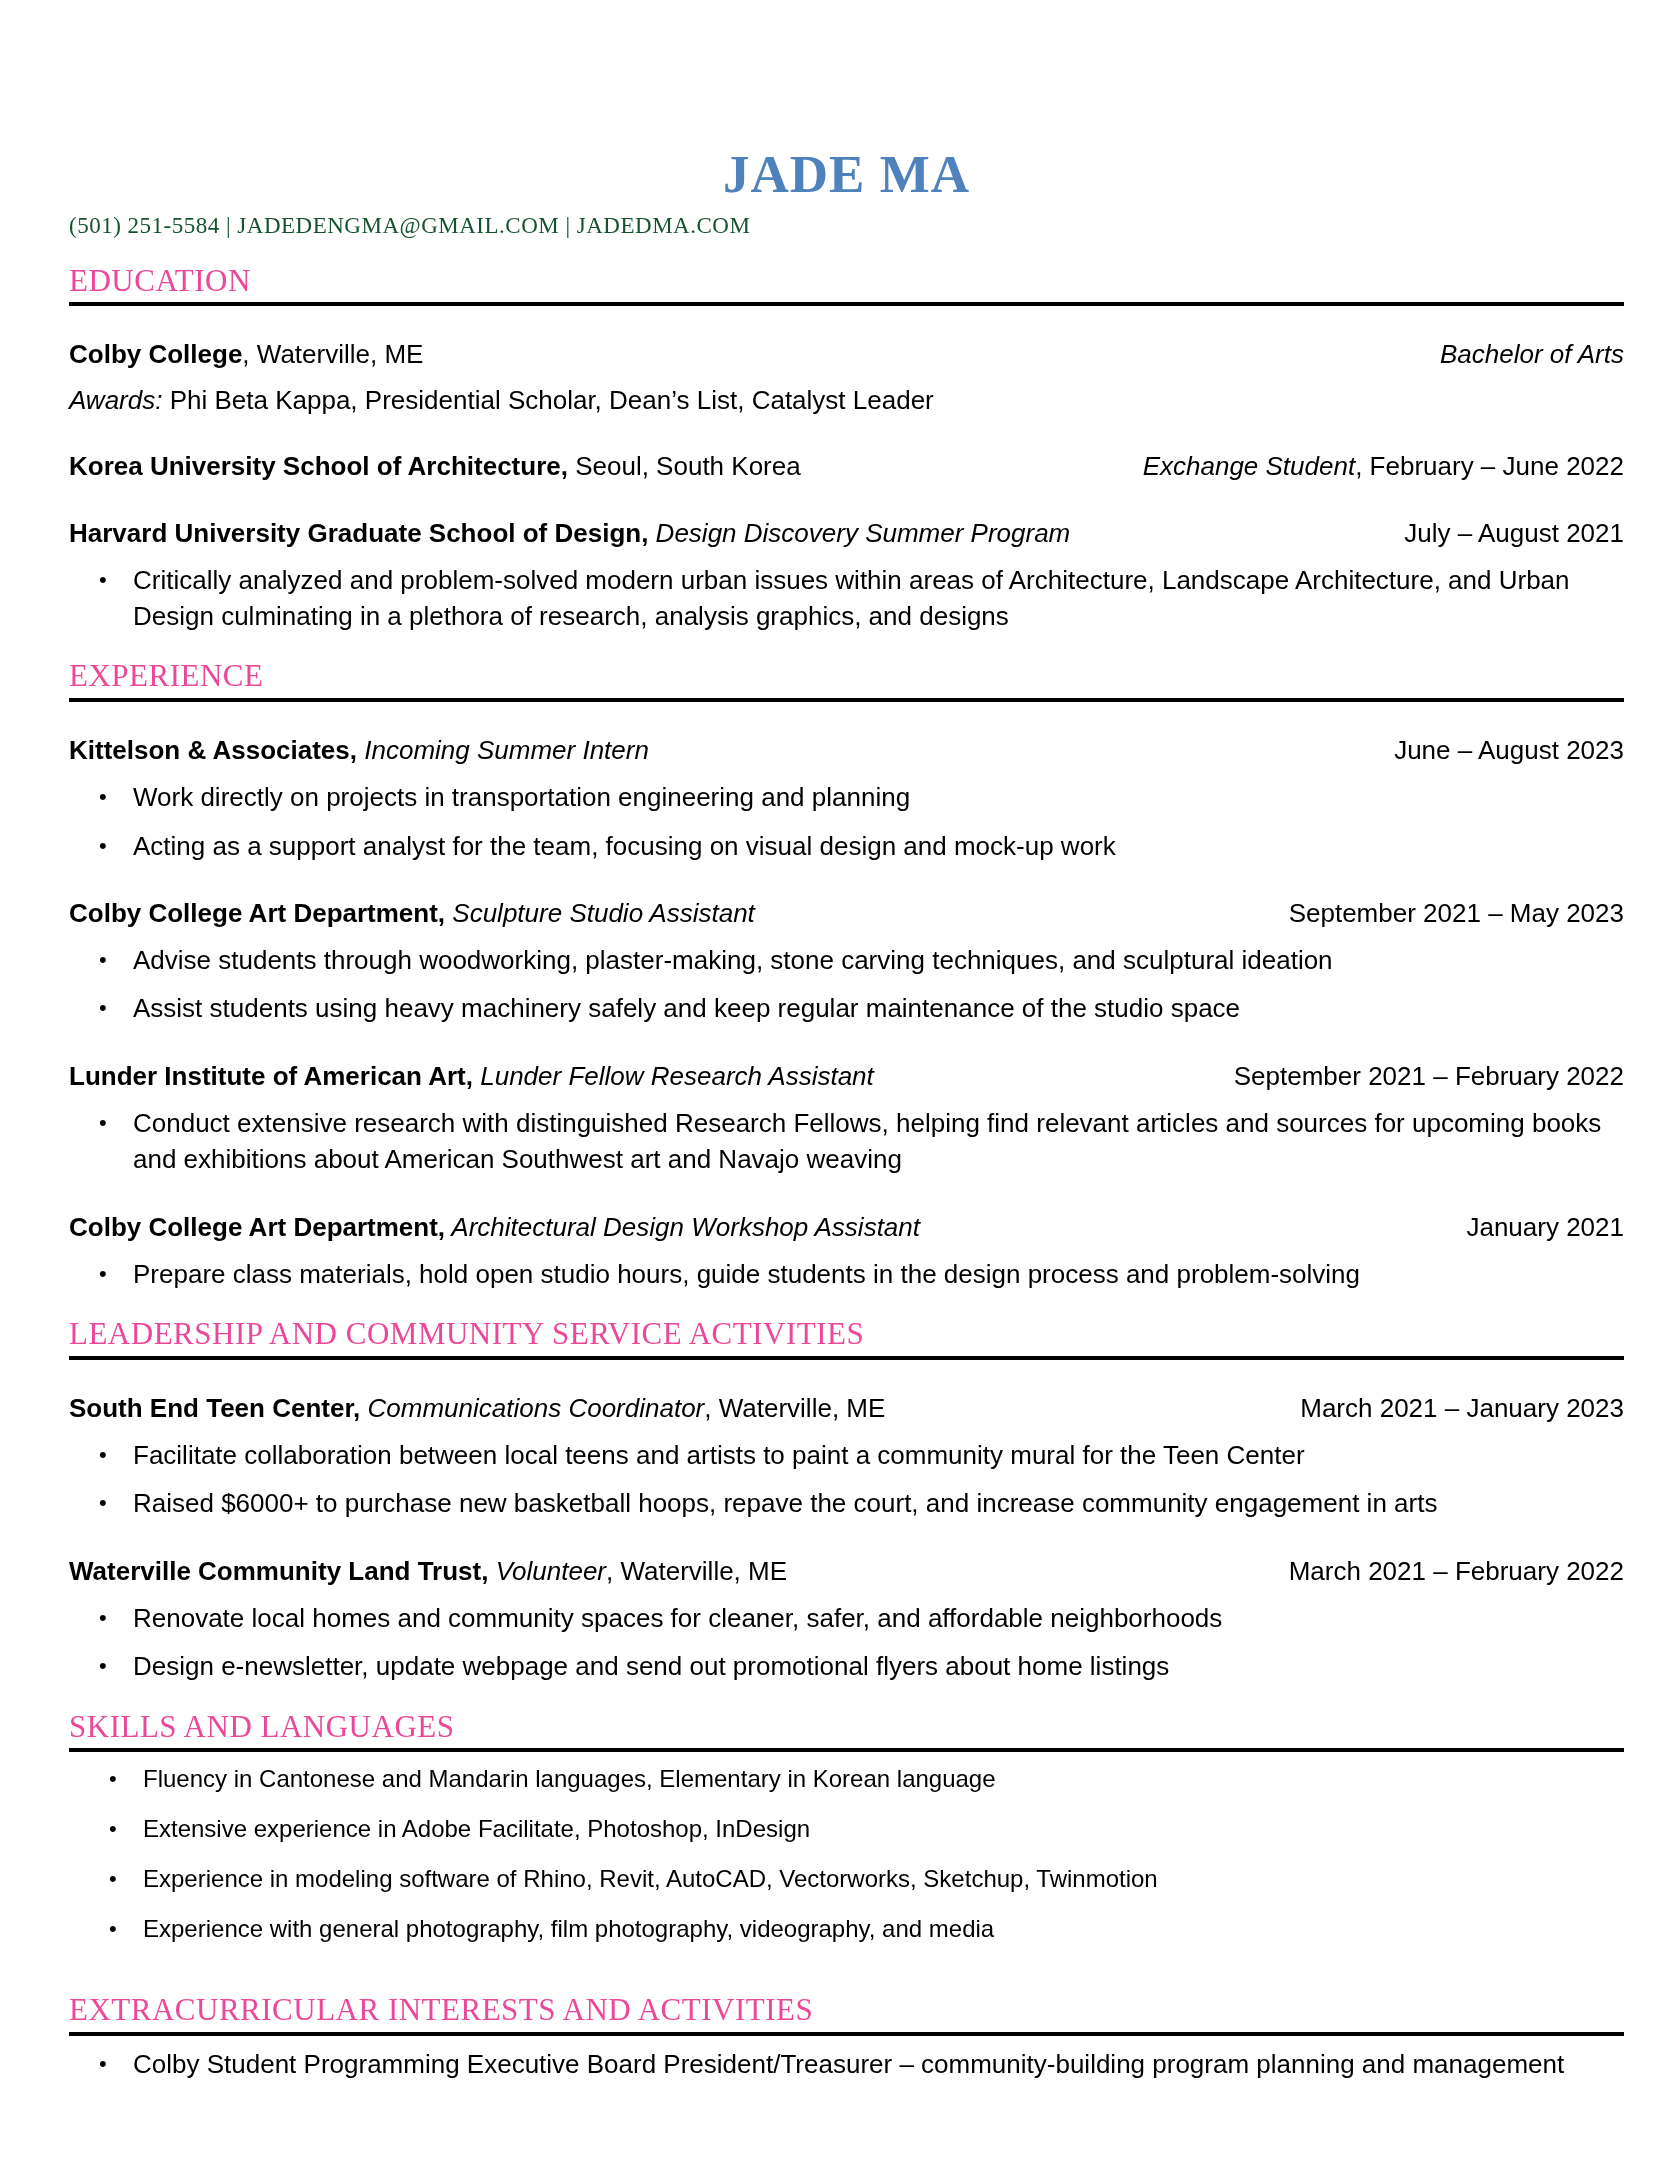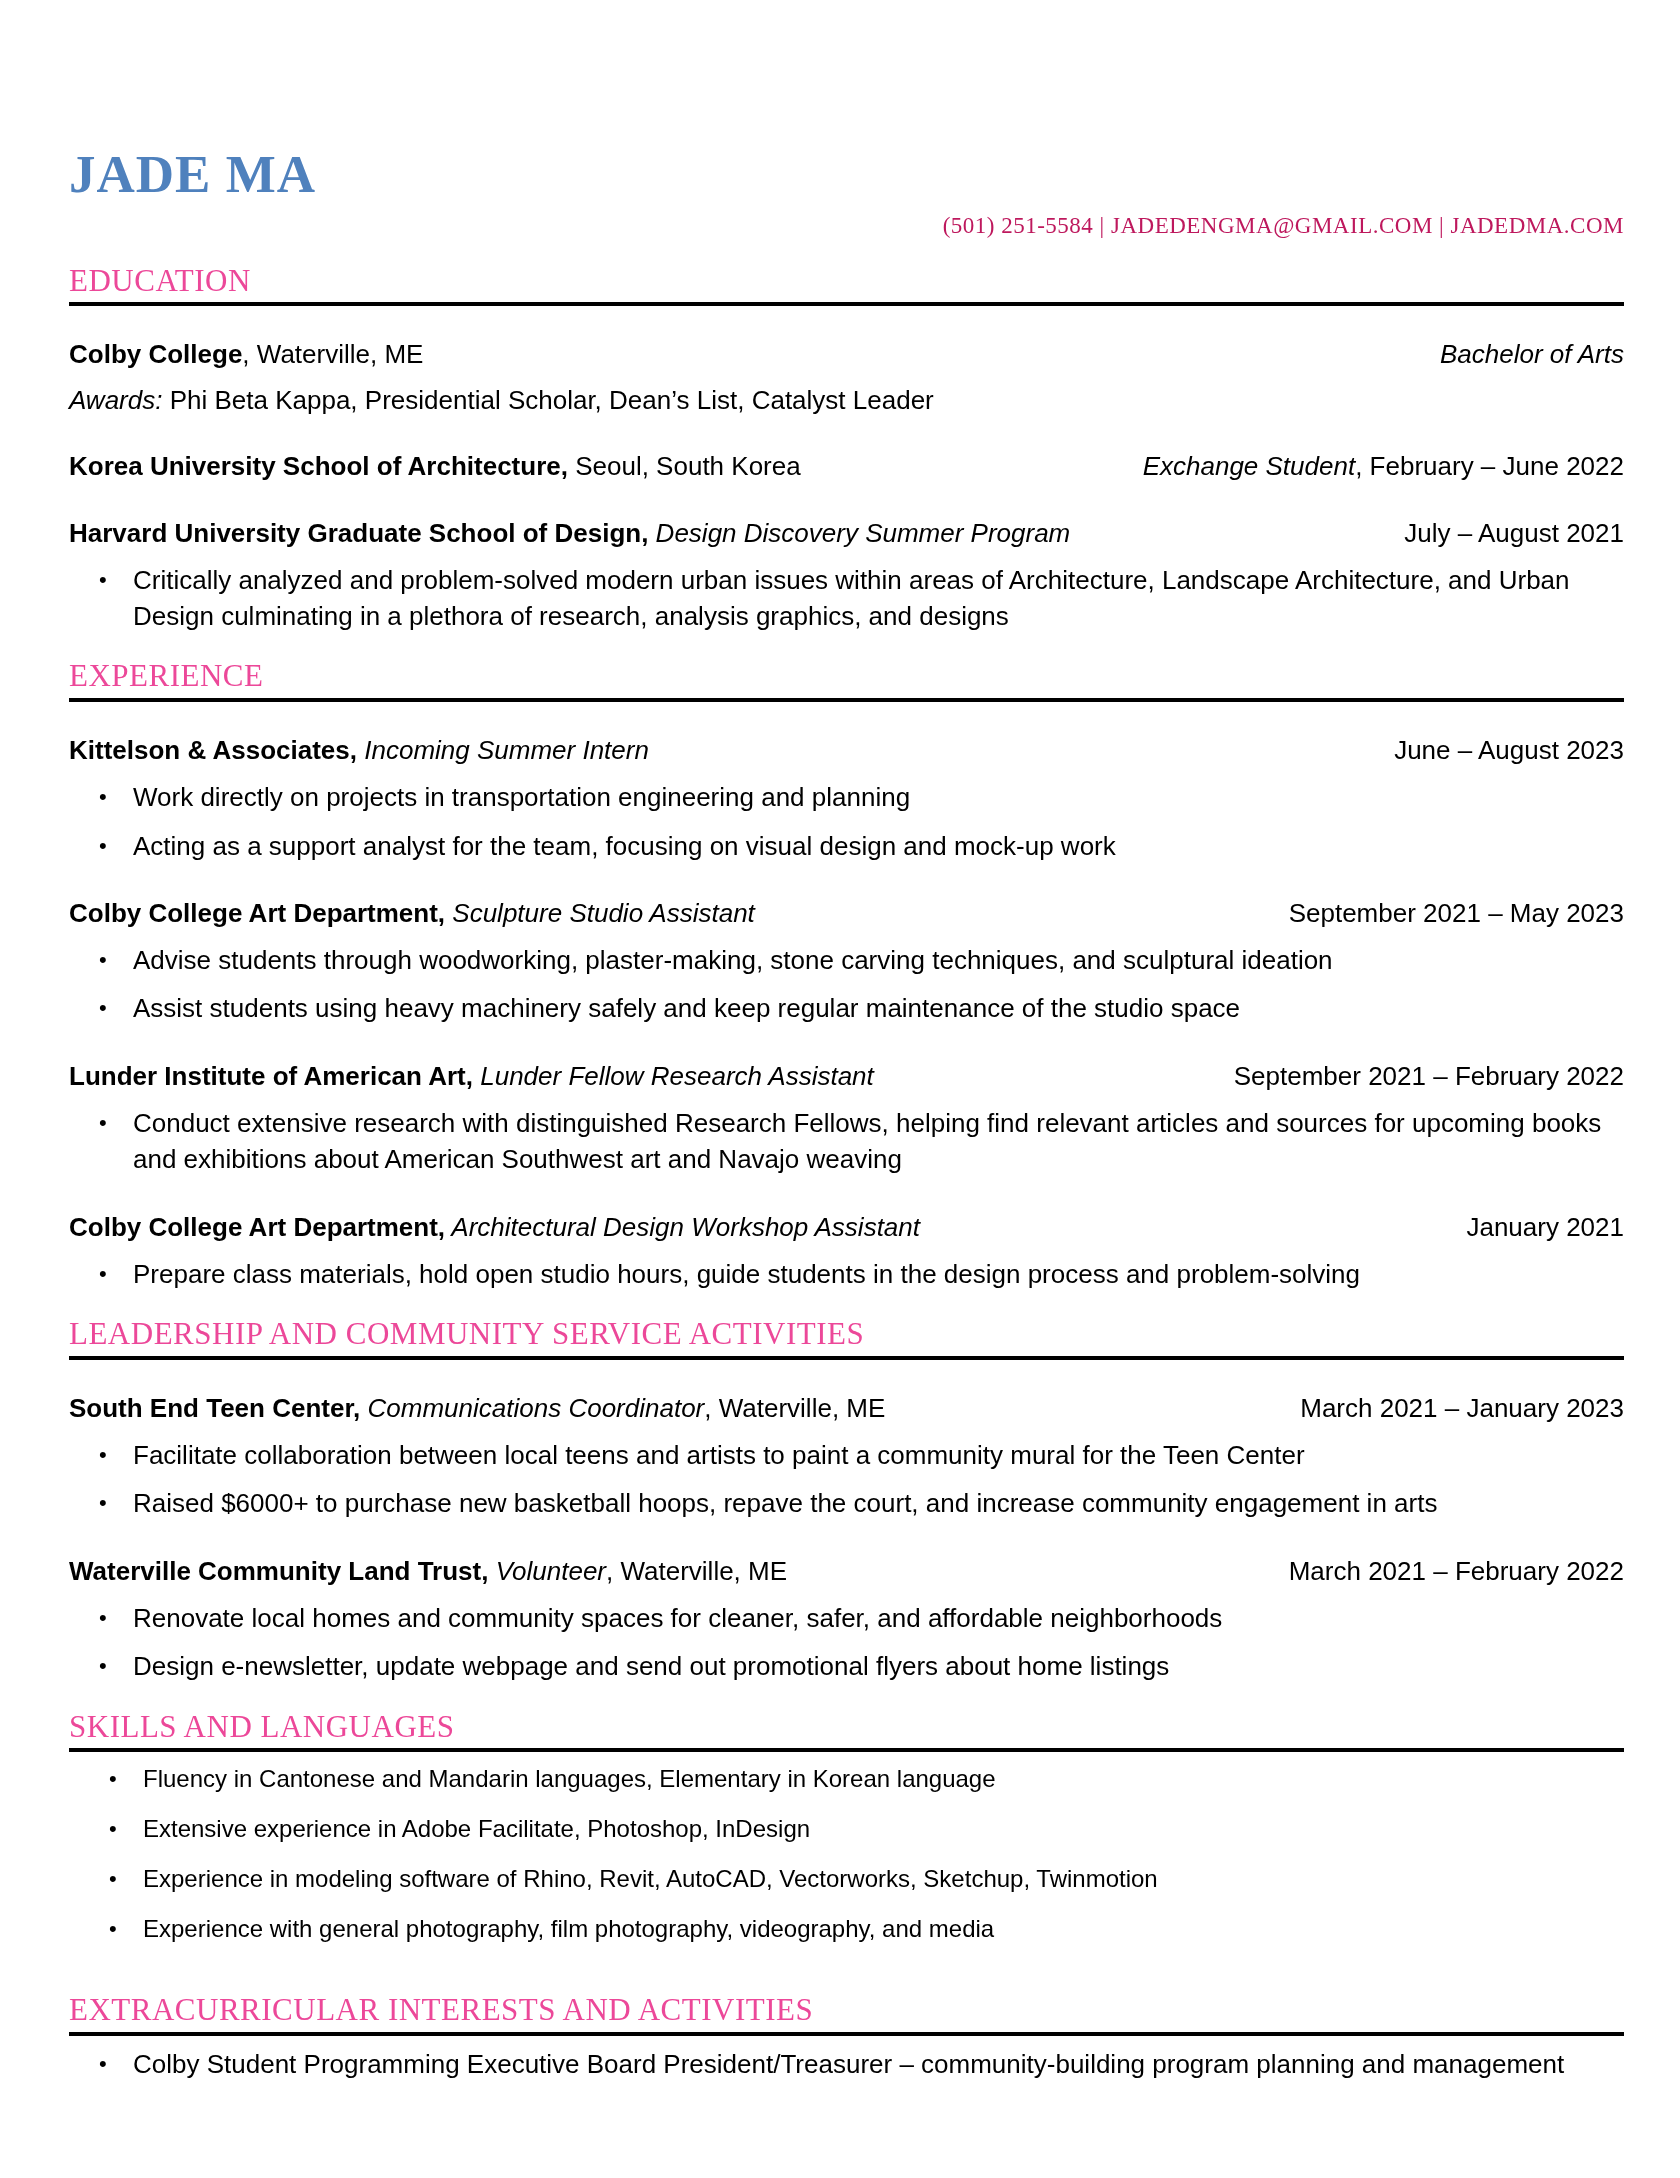--- a/index.html
+++ b/index.html
@@ -12,34 +12,34 @@
     overflow: hidden;
   }
   .page {
     width: 1680px;
     height: 2178px;
     padding: 147px 56px 40px 69px;
     background: #ffffff;
   }
   
   .resume-name {
-    text-align: left;
+    text-align: center;
     font-family: "Liberation Serif", "DejaVu Serif", serif;
     font-weight: bold;
     font-size: 53px;
     letter-spacing: 1px;
     color: #4f81bd;
     line-height: 1.05;
   }
   .contact-line {
-    text-align: right;
+    text-align: left;
     font-family: "Liberation Serif", "DejaVu Serif", serif;
     font-size: 23px;
     letter-spacing: 0.5px;
-    color: #be185d;
+    color: #14532d;
     margin-top: 10px;
   }
   
   .section { margin-top: 24px; }
   .section:last-child { margin-top: 46px; }
   .sec-title {
     font-family: "Liberation Serif", "DejaVu Serif", serif;
     font-weight: normal;
     font-size: 31px;
     letter-spacing: 0.5px;

